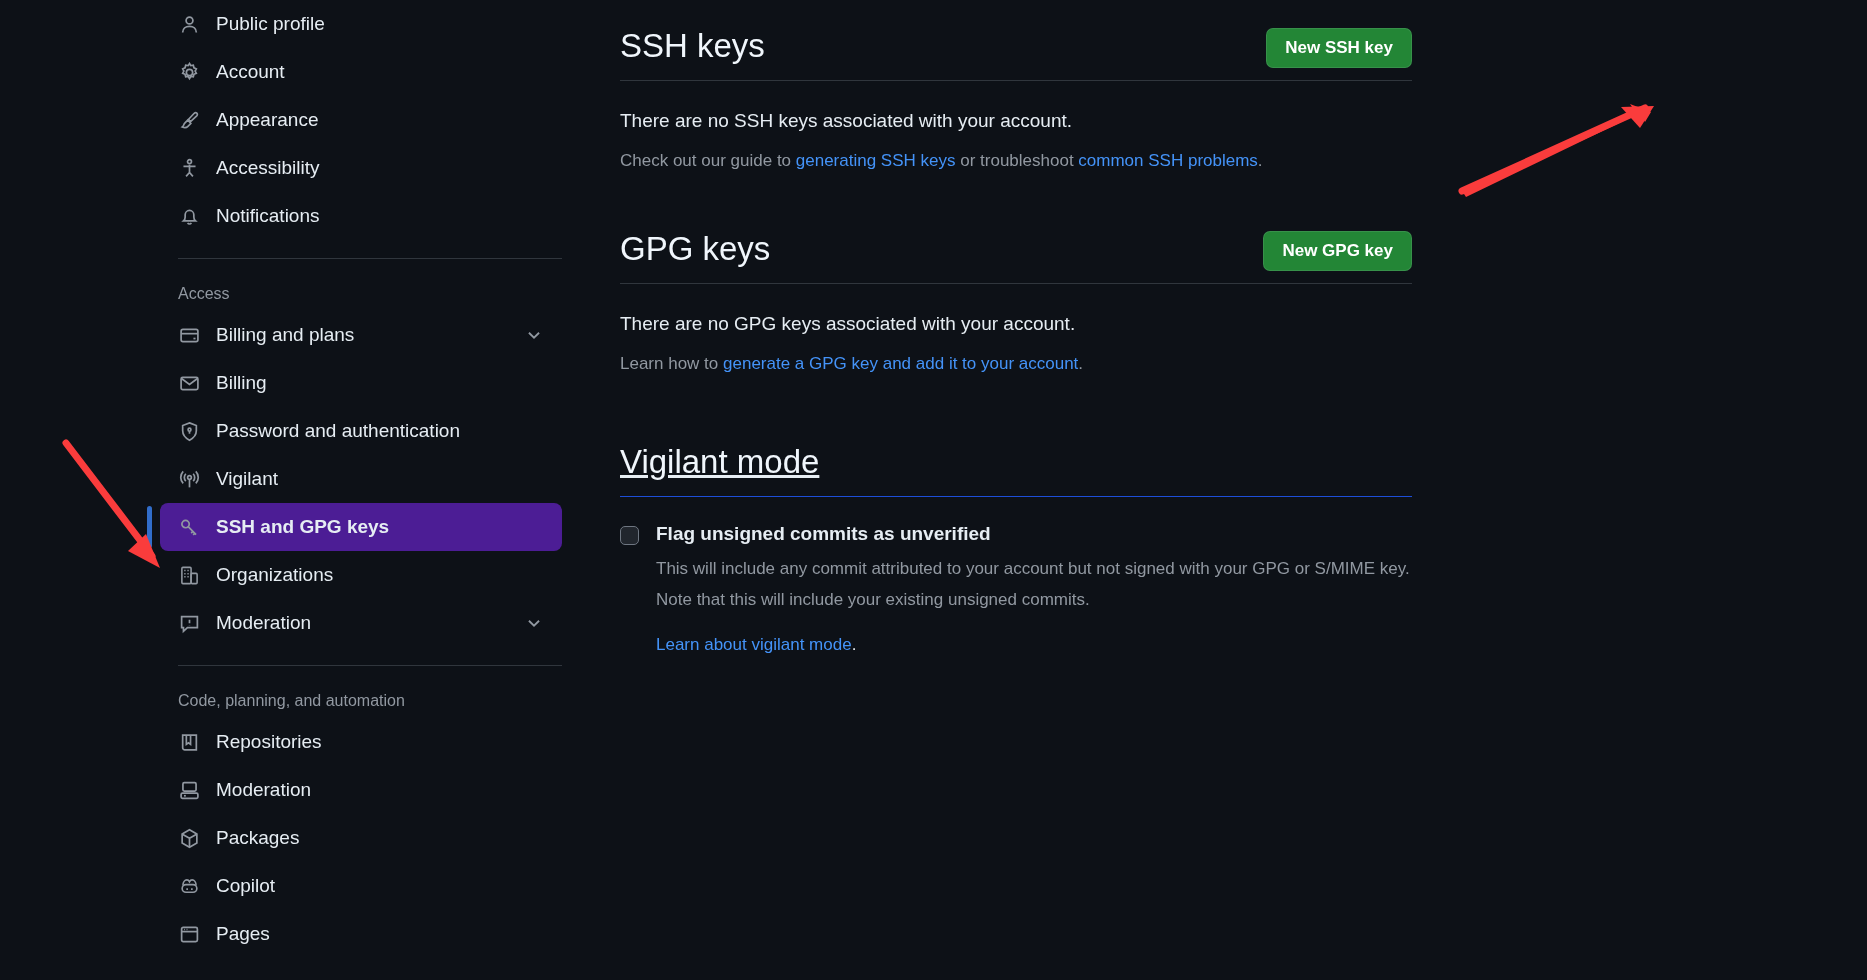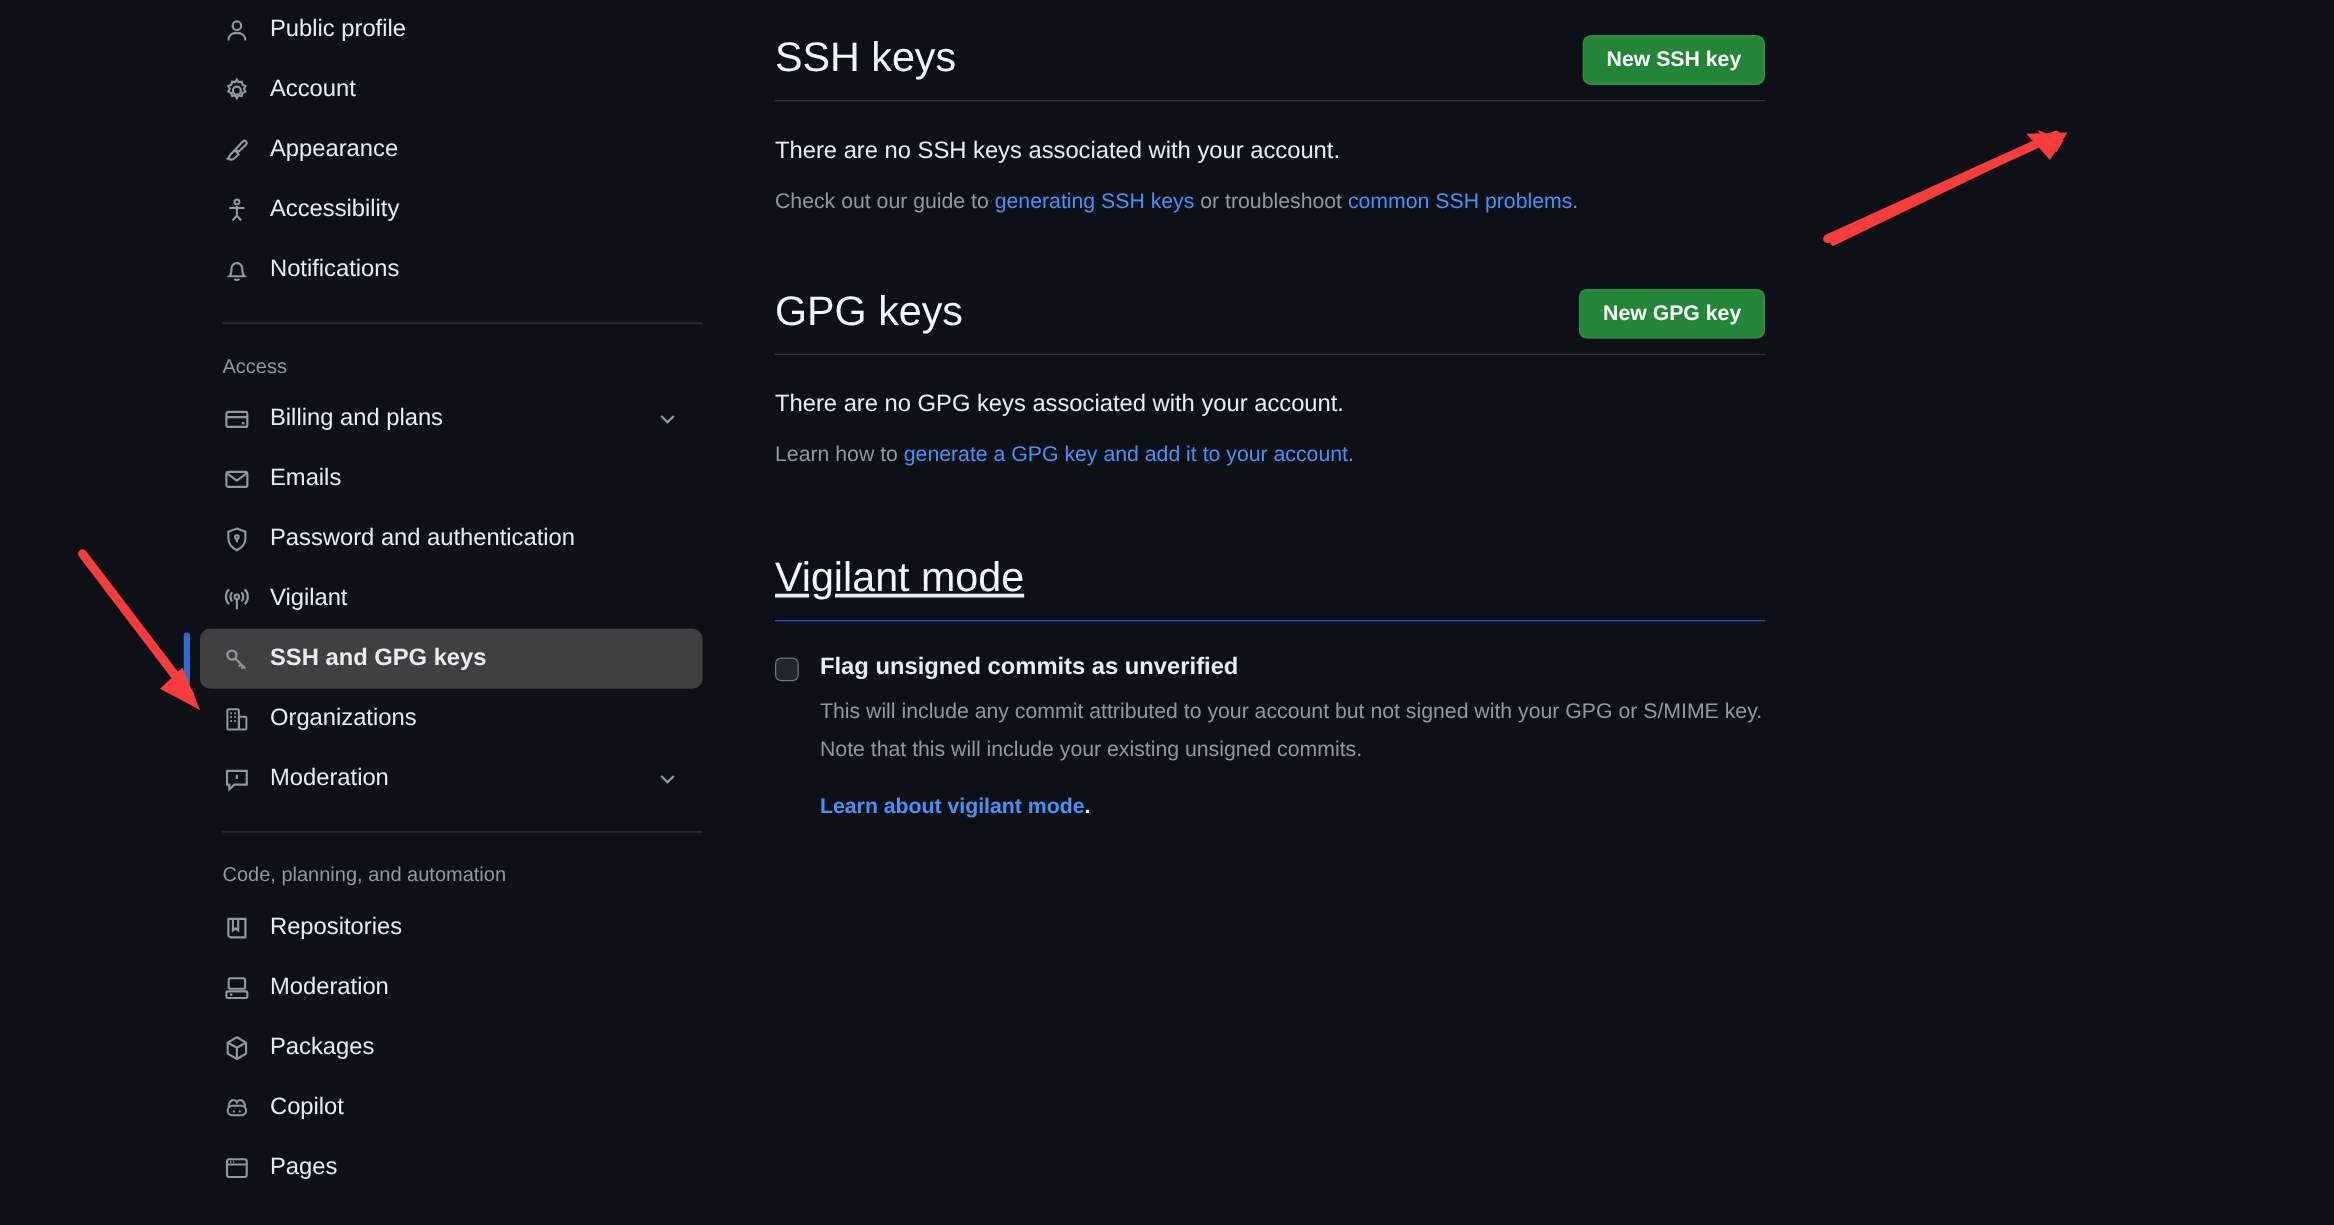--- a/index.html
+++ b/index.html
@@ -63,21 +63,21 @@
   .nav-item .label { flex: 1 1 auto; white-space: nowrap; }
 
   .nav-item .chevron {
     width: 20px; height: 20px;
     color: #9198a1;
     display: flex; align-items: center; justify-content: center;
   }
   .nav-item .chevron svg { width: 18px; height: 18px; }
 
   .nav-item.selected {
-    background: #404040;
+    background: #4c1d95;
     font-weight: bold;
   }
   .nav-item.selected .label { font-weight: bold; }
   .nav-item.selected::before {
     content: "";
     position: absolute;
     left: -13px;
     top: 3px;
     bottom: 3px;
     width: 5px;
@@ -185,21 +185,21 @@
     line-height: 1.2;
   }
 
   .checkbox-desc {
     font-size: 17px;
     color: #9198a1;
     margin-top: 11px;
     line-height: 1.55;
   }
 
-  .vigilant-link-row { margin-top: 22px; font-size: 17px; font-weight: bold; }
+  .vigilant-link-row { margin-top: 22px; font-size: 17px; }
 
   
   .annotations {
     position: absolute;
     left: 0; top: 0;
     width: 1867px;
     height: 980px;
     pointer-events: none;
   }
 </style>
@@ -277,21 +277,21 @@
             </svg>
         </span>
       </li>
       <li class="nav-item">
         <span class="icon">
           <svg viewBox="0 0 16 16" fill="none" stroke="currentColor" stroke-width="1.3">
             <rect x="1.6" y="3.4" width="12.8" height="9.2" rx="1.2"></rect>
               <path d="M1.9 4.2L8 8.8l6.1-4.6"></path>
           </svg>
         </span>
-        <span class="label">Emails</span>
+        <span class="label">Billing</span>
       </li>
       <li class="nav-item">
         <span class="icon">
           <svg viewBox="0 0 16 16" fill="none" stroke="currentColor" stroke-width="1.3">
             <path d="M8 1.4l5.2 2v4c0 3.2-2.2 5.6-5.2 7.2C5 13 2.8 10.6 2.8 7.4v-4z"></path>
             <circle cx="8" cy="6.6" r="1.1"></circle>
               <path d="M8 7.7v2"></path>
           </svg>
         </span>
         <span class="label">Password and authentication</span>

